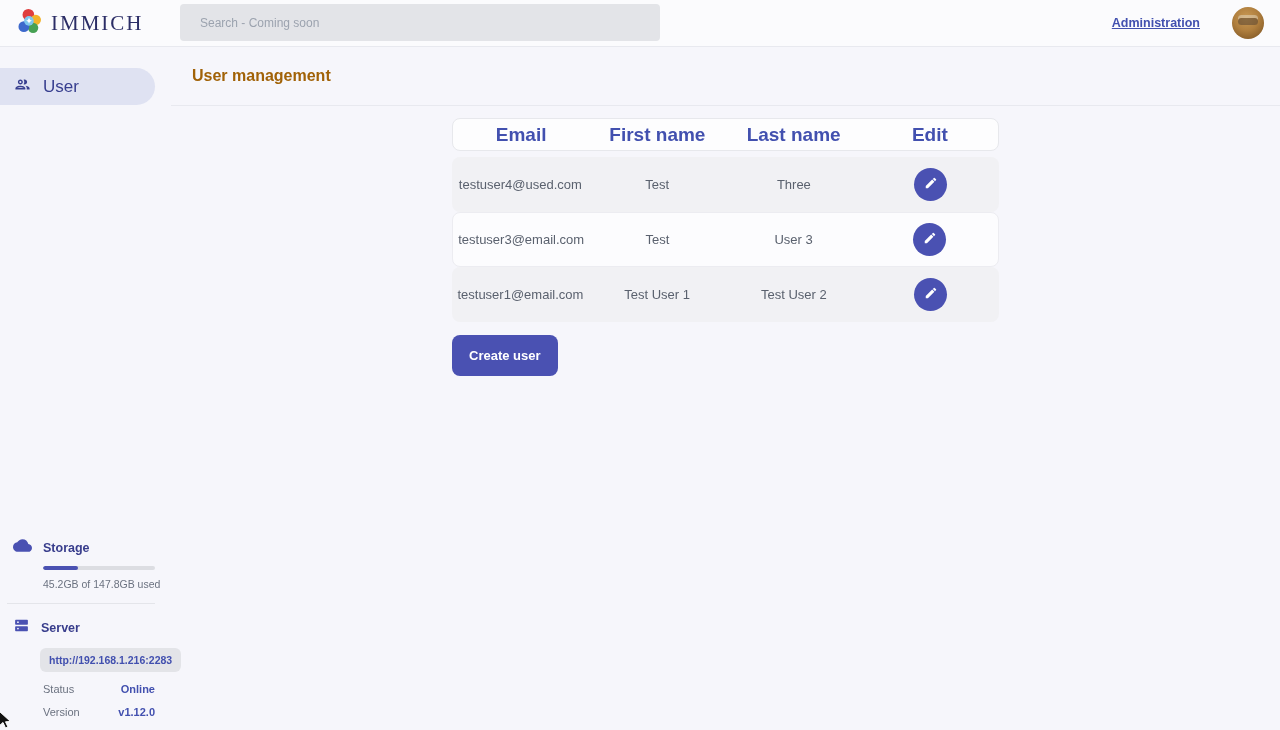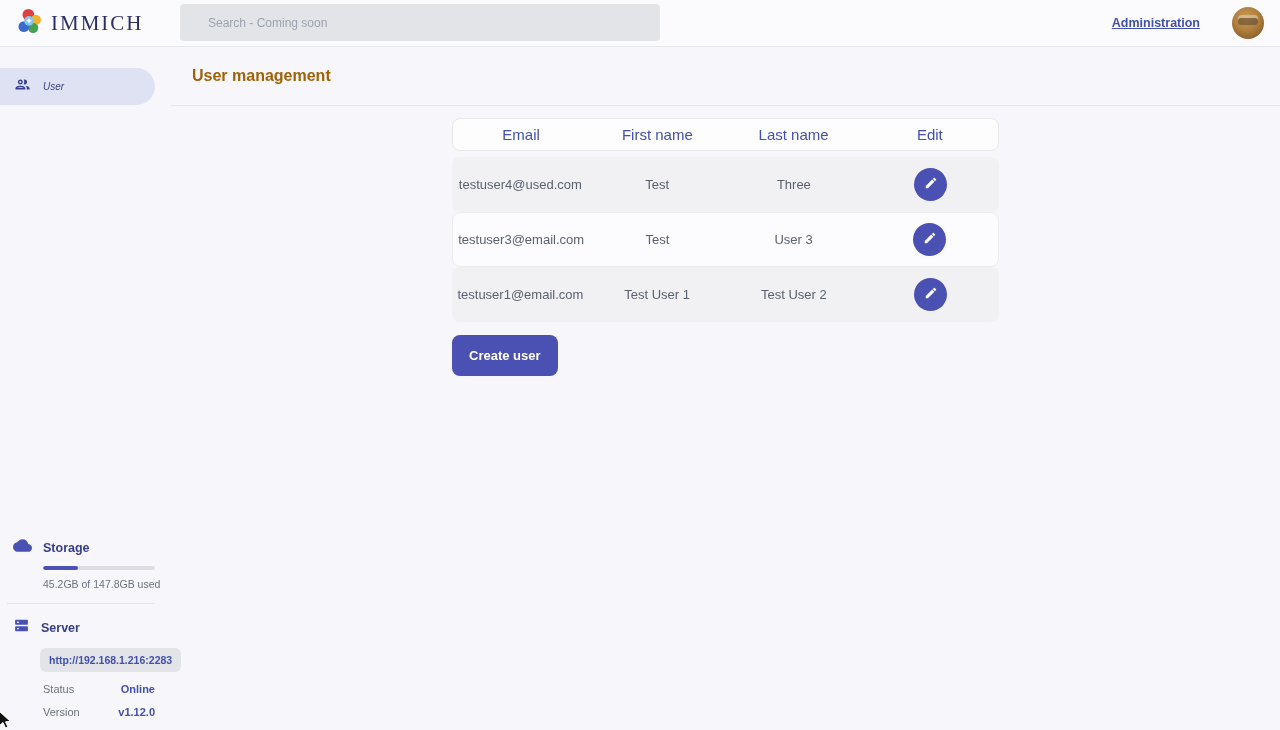--- a/index.html
+++ b/index.html
@@ -18,21 +18,21 @@
     display:flex; align-items:center;
   }
   .logo-wrap { display:flex; align-items:center; gap:8px; margin-left:16px; }
   .logo-text {
     font-family:"Liberation Serif", serif;
     font-size:21px; letter-spacing:2px; color:#2b2d66; font-weight:500;
   }
   .search-box {
     position:absolute; left:180px; top:4px; width:480px; height:37px;
     background:#e3e4e8; border:none; border-radius:4px;
-    padding-left:28px; font-size:12px; color:#0f766e;
+    padding-left:20px; font-size:12px; color:#0f766e;
     font-family:"Liberation Sans", sans-serif; outline:none;
   }
   .search-box::placeholder { color:#9ca3af; }
   .topbar-right { margin-left:auto; display:flex; align-items:center; gap:32px; margin-right:16px; }
   .admin-link {
     font-size:12.5px; font-weight:700; color:#4250af;
     text-decoration:underline; cursor:pointer;
   }
   .avatar {
     width:32px; height:32px; border-radius:50%;
@@ -47,21 +47,21 @@
   
   .sidebar {
     position:absolute; top:47px; left:0; bottom:0; width:171px;
   }
   .side-item {
     margin-top:21px; width:155px; height:37px;
     background:#dfe2f2; border-radius:0 50px 50px 0;
     display:flex; align-items:center; gap:12px; padding-left:14px;
     cursor:pointer;
   }
-  .side-item-label { font-size:10px; font-weight:500; color:#373e8f;font-style:italic; }
+  .side-item-label { font-size:17px; font-weight:500; color:#373e8f; }
   
   .sidebar-bottom { position:absolute; left:0; bottom:12px; width:171px; }
   .sb-row { display:flex; align-items:center; gap:11px; padding-left:13px; }
   .sb-title { font-size:12.5px; font-weight:700; color:#383d8c; }
   .progress-track {
     margin:7px 0 0 43px; width:112px; height:4px; border-radius:3px;
     background:#dcdde2; overflow:hidden;
   }
   .progress-fill { height:100%; background:#4a51b2; border-radius:3px; }
   .sb-caption { margin:8px 0 0 43px; font-size:10.5px; color:#6b7280; }
@@ -86,21 +86,21 @@
   .page-title { font-size:16px; font-weight:700; color:#a16207; }
   .content { padding:12px 0 0 281px; }
   .section-label {
     font-size:11px; color:#4b5563; letter-spacing:1px; margin-bottom:9px;
   }
   .table { width:547px; }
   .thead {
     height:33px; background:#fdfdfe; border:1px solid #e7e8ec; border-radius:8px;
     display:grid; grid-template-columns:repeat(4,1fr); align-items:center;
   }
-  .th { text-align:center; font-size:15px; font-weight:400; color:#4250af; }
+  .th { text-align:center; font-size:19px; font-weight:700; color:#4250af; }
   .rows { margin-top:6px; }
   .trow {
     height:55px; display:grid; grid-template-columns:repeat(4,1fr);
     align-items:center; border-radius:8px;
   }
   .trow.gray { background:#f1f1f4; }
   .trow.white { background:#fcfcfe; border:1px solid #ececf1; }
   .td { text-align:center; font-size:13px; color:#5a616e; }
   .td-edit { display:flex; justify-content:center; }
   .edit-btn {

